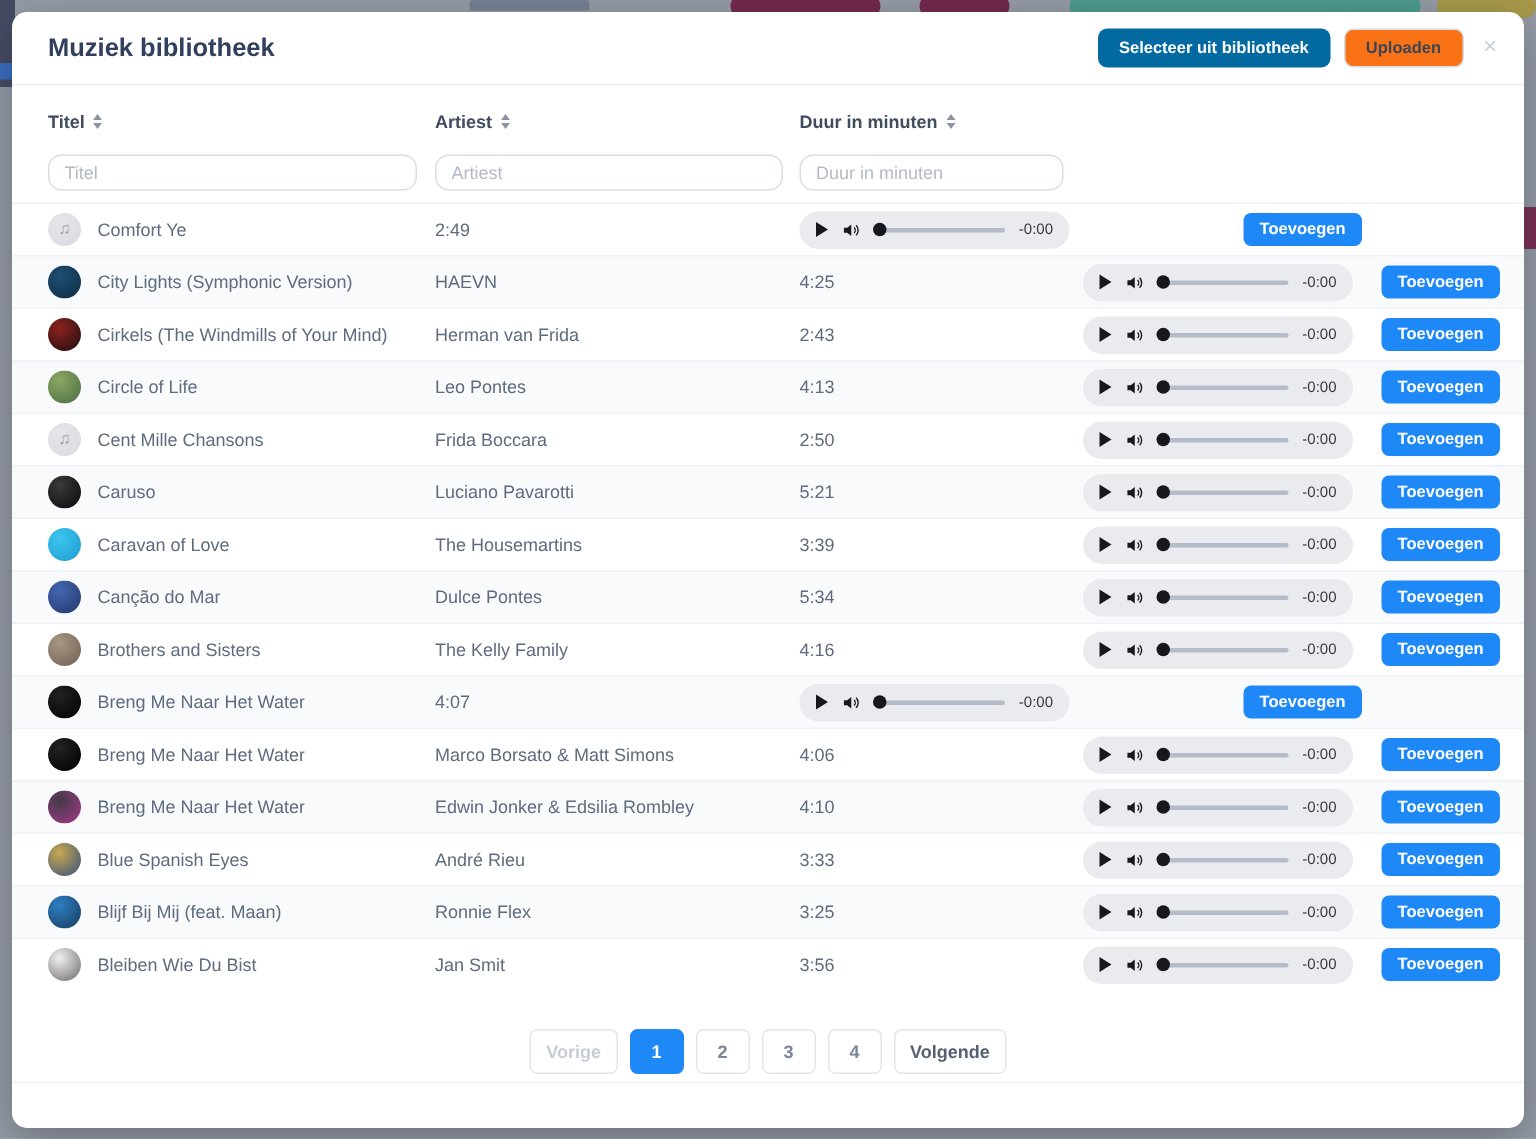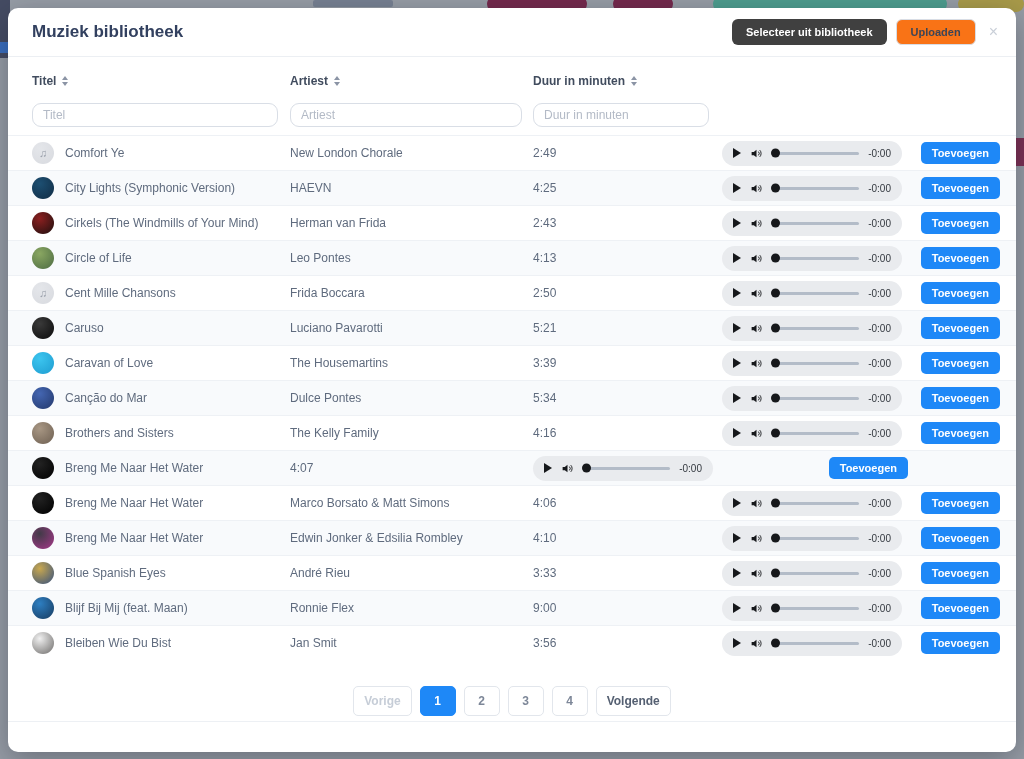--- a/index.html
+++ b/index.html
@@ -10,21 +10,21 @@
   .bd-smudge{position:absolute;top:0;height:7px;background:#5d6a82;opacity:.55;border-radius:2px;}
   .bd-left{position:absolute;left:0;top:0;width:10px;height:58px;background:#454c63;}
   .bd-left-blue{position:absolute;left:0;top:42px;width:9px;height:11px;background:#3a6fc0;}
   .bd-right{position:absolute;right:0;top:138px;width:8px;height:28px;background:#7c3053;}
   
   .modal{position:absolute;left:8px;top:8px;width:1008px;height:744px;background:#ffffff;
     border-radius:10px;box-shadow:0 8px 30px rgba(20,25,40,.35);}
   .modal-header{position:relative;height:48px;border-bottom:1px solid #eceff3;}
   .modal-title{position:absolute;left:24px;top:14px;font-size:17px;font-weight:700;color:#32405f;}
   .header-actions{position:absolute;right:14px;top:11px;display:flex;align-items:center;gap:9px;}
-  .btn-dark{background:#404040;color:#fff;font-size:11px;font-weight:700;border:none;
+  .btn-dark{background:#0369a1;color:#fff;font-size:11px;font-weight:700;border:none;
     border-radius:6px;padding:7px 14px;cursor:pointer;font-family:inherit;}
   .btn-light{background:#f97316;color:#3c4556;font-size:11px;font-weight:700;
     border:1px solid #d8dde5;border-radius:6px;padding:6px 14px;cursor:pointer;font-family:inherit;}
   .close-x{color:#c9cfd8;font-size:16px;line-height:1;cursor:pointer;padding:2px 4px;font-weight:400;}
   
   .grid{display:grid;grid-template-columns:258px 243px 189px 186px 1fr;align-items:center;
     padding-left:24px;padding-right:16px;}
   .thead{height:32px;margin-top:8px;}
   .th{display:flex;align-items:center;gap:6px;font-size:12px;font-weight:700;color:#414c5e;}
   .sort{display:inline-flex;flex-direction:column;gap:2px;}
@@ -128,21 +128,20 @@
   </div>
 
   <div class="rows" id="rows">
   <div class="grid row">
     <div class="title-cell">
       <span class="thumb" style="background: radial-gradient(circle at 35% 30%, rgb(228, 230, 234), rgb(216, 218, 223));">
             <span>♫</span>
           </span>
       <span class="cell-text">Comfort Ye</span>
     </div>
-    <div class="cell-text">New London Chorale</div>
     <div class="cell-text">2:49</div>
     <div>
       <div class="player">
         <span class="tri"></span>
         <span class="vol">
           <svg width="13" height="13" viewBox="0 0 24 24">
                 <path d="M3 9v6h4l5 4V5L7 9H3z" fill="#16181b"></path>
                 <path d="M15.5 8.5a5 5 0 0 1 0 7" stroke="#16181b" fill="none" stroke-width="1.7"></path>
                 <path d="M18 5.8a9 9 0 0 1 0 12.4" stroke="#16181b" fill="none" stroke-width="1.7"></path>
               </svg>
@@ -492,21 +491,21 @@
   </div>
 
   <div class="grid row">
     <div class="title-cell">
       <span class="thumb" style="background: radial-gradient(circle at 35% 30%, rgb(46, 127, 194), rgb(23, 58, 94));">
             <span></span>
           </span>
       <span class="cell-text">Blijf Bij Mij (feat. Maan)</span>
     </div>
     <div class="cell-text">Ronnie Flex</div>
-    <div class="cell-text">9:00</div>
+    <div class="cell-text">3:25</div>
     <div>
       <div class="player">
         <span class="tri"></span>
         <span class="vol">
           <svg width="13" height="13" viewBox="0 0 24 24">
                 <path d="M3 9v6h4l5 4V5L7 9H3z" fill="#16181b"></path>
                 <path d="M15.5 8.5a5 5 0 0 1 0 7" stroke="#16181b" fill="none" stroke-width="1.7"></path>
                 <path d="M18 5.8a9 9 0 0 1 0 12.4" stroke="#16181b" fill="none" stroke-width="1.7"></path>
               </svg>
         </span>

